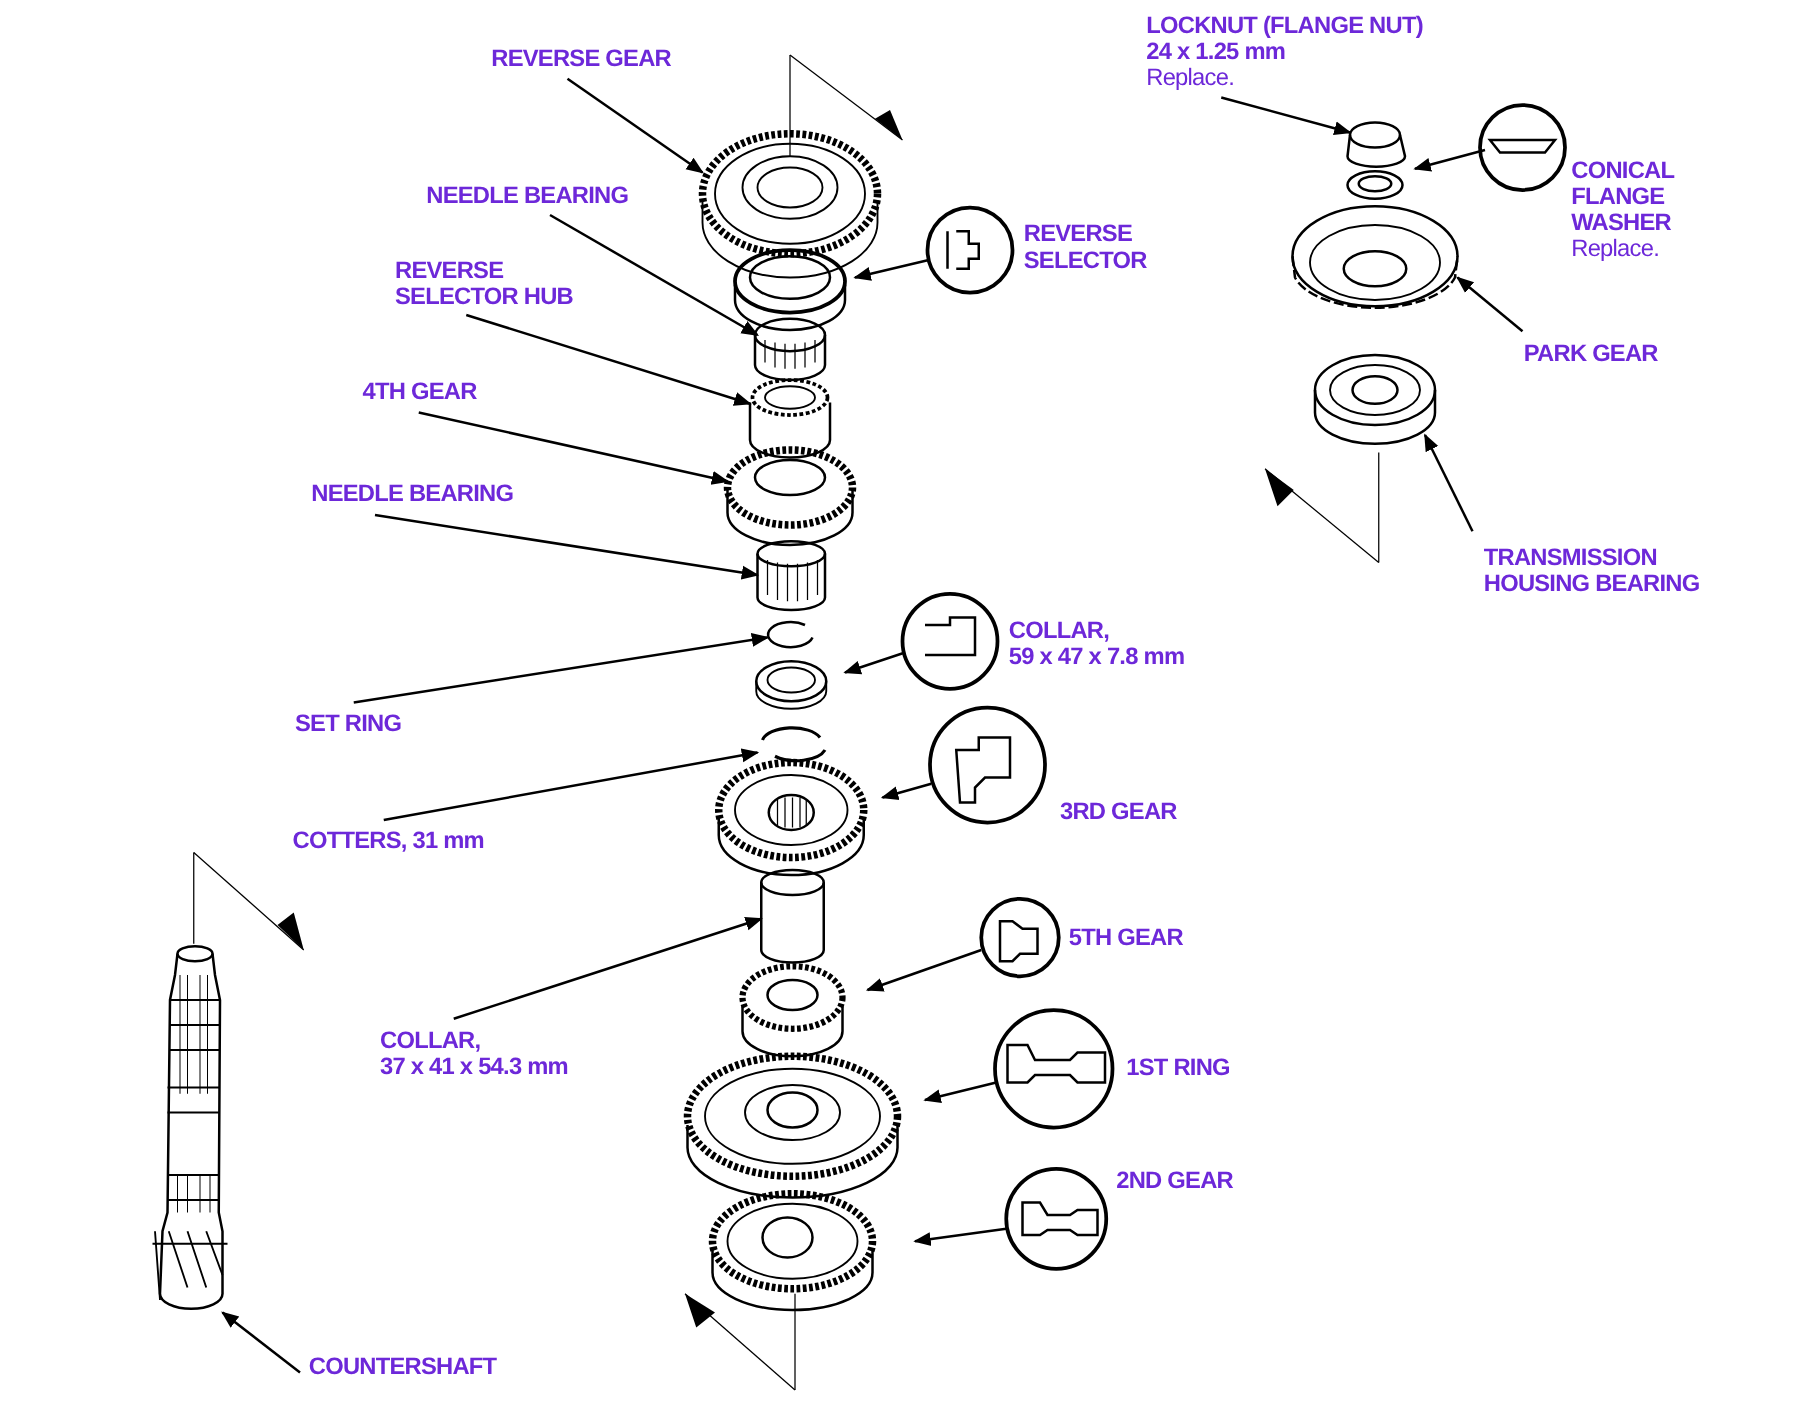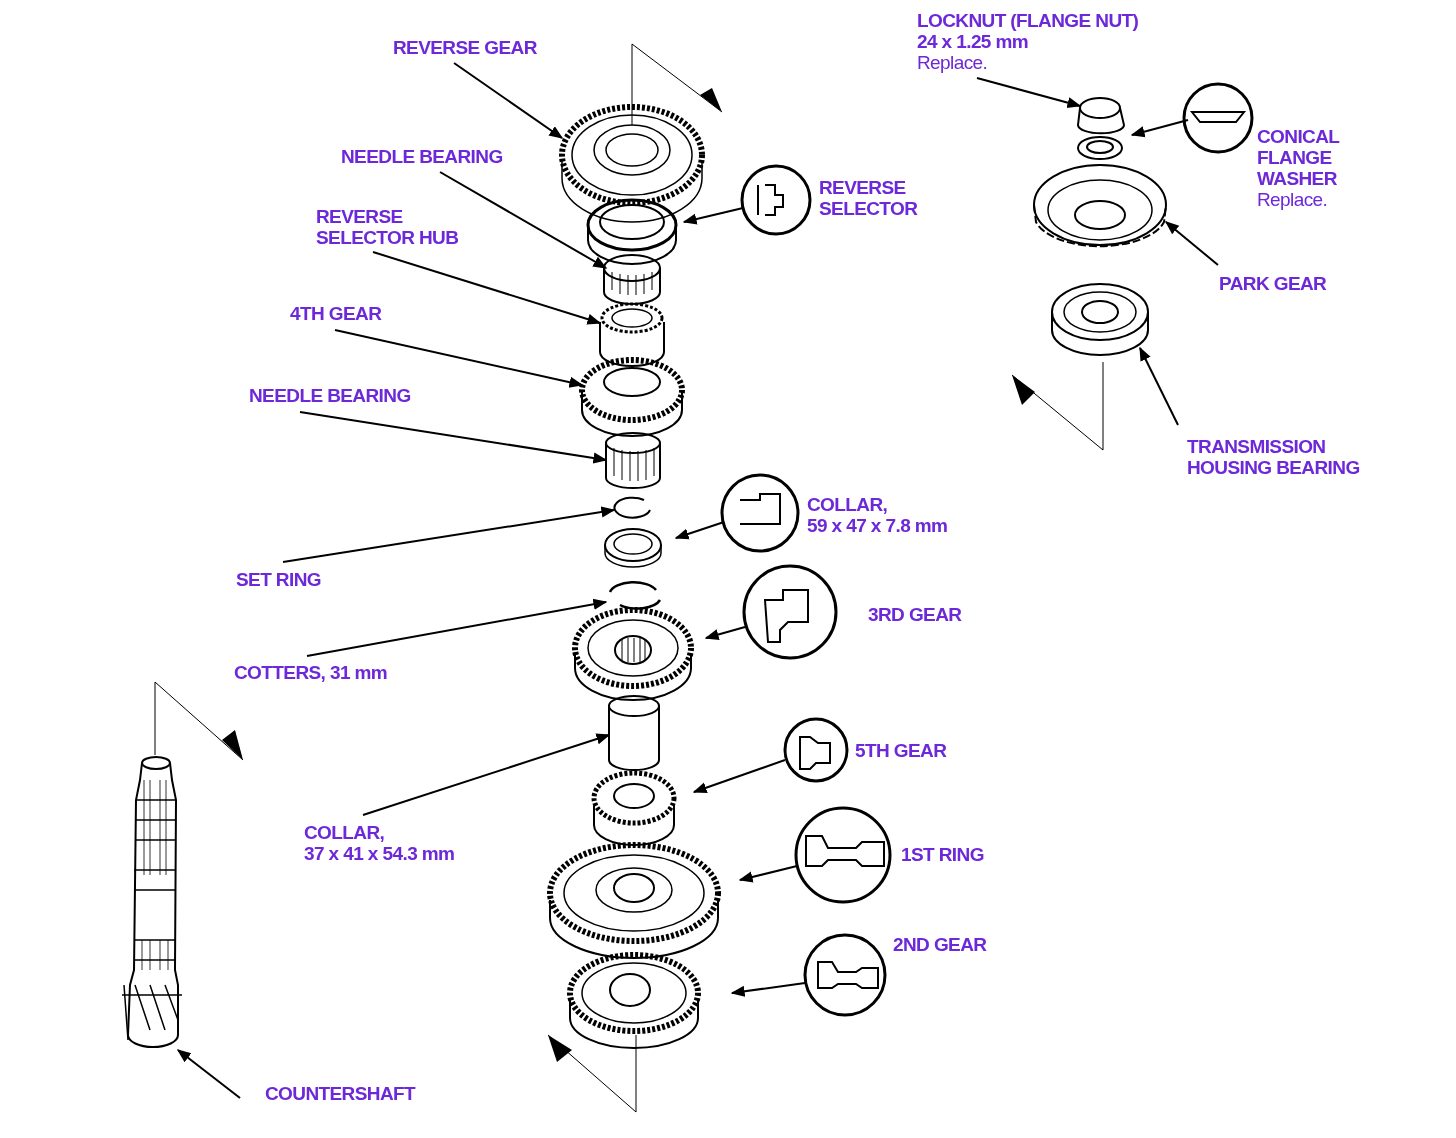--- a/index.html
+++ b/index.html
@@ -219,32 +219,32 @@
 <div class="lbl" style="left:236px;top:569px;">
   <span class="line">SET RING</span>
 </div>
 <div class="lbl" style="left:234px;top:662px;">
   <span class="line">COTTERS, 31 mm</span>
 </div>
 <div class="lbl" style="left:304px;top:822px;">
   <span class="line">COLLAR,</span>
   <span class="line">37 x 41 x 54.3 mm</span>
 </div>
-<div class="lbl" style="left:265px;top:1083px;">
+<div class="lbl" style="left:247px;top:1083px;">
   <span class="line">COUNTERSHAFT</span>
 </div>
 <div class="lbl" style="left:819px;top:177px;">
   <span class="line">REVERSE</span>
   <span class="line">SELECTOR</span>
 </div>
 <div class="lbl" style="left:807px;top:494px;">
   <span class="line">COLLAR,</span>
   <span class="line">59 x 47 x 7.8 mm</span>
 </div>
-<div class="lbl" style="left:848px;top:604px;margin-left:20px;">
+<div class="lbl" style="left:848px;top:639px;">
   <span class="line">3RD GEAR</span>
 </div>
 <div class="lbl" style="left:855px;top:740px;">
   <span class="line">5TH GEAR</span>
 </div>
 <div class="lbl" style="left:901px;top:844px;">
   <span class="line">1ST RING</span>
 </div>
 <div class="lbl" style="left:893px;top:934px;">
   <span class="line">2ND GEAR</span>

